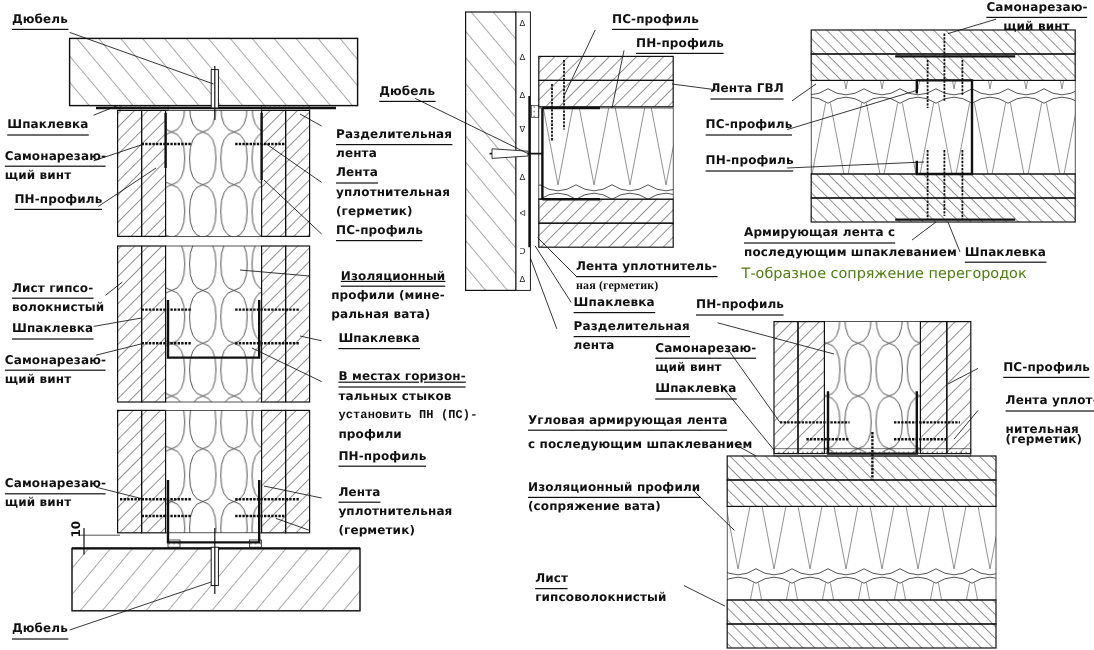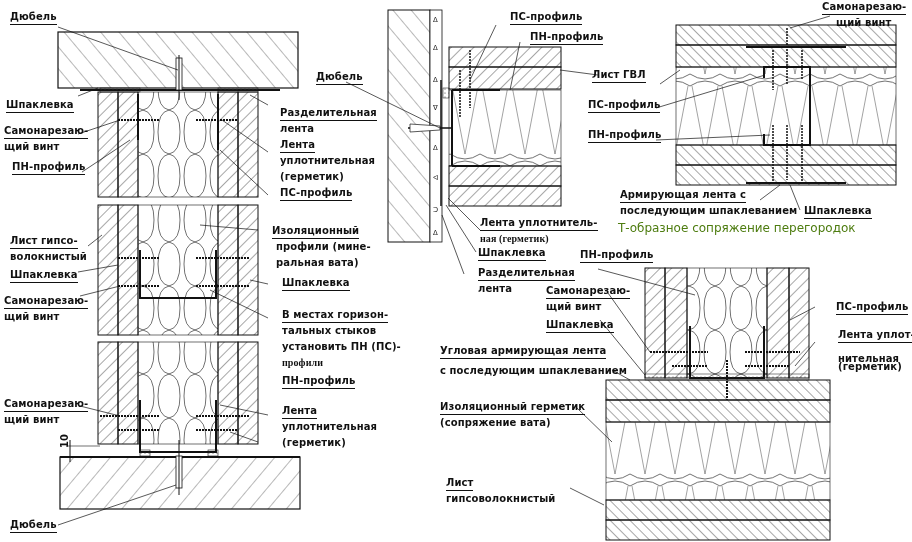--- a/index.html
+++ b/index.html
@@ -228,62 +228,62 @@
 <div class="lbl" style="left:280px;top:122px;">лента</div>
 <div class="lbl ul" style="left:280px;top:138px;">Лента</div>
 <div class="lbl" style="left:280px;top:154px;">уплотнительная</div>
 <div class="lbl" style="left:280px;top:170px;">(герметик)</div>
 <div class="lbl ul" style="left:280px;top:186px;">ПС-профиль</div>
 <div class="lbl ul" style="left:10px;top:234px;">Лист гипсо-</div>
 <div class="lbl" style="left:10px;top:250px;">волокнистый</div>
 <div class="lbl ul" style="left:10px;top:268px;">Шпаклевка</div>
 <div class="lbl ul" style="left:4px;top:294px;">Самонарезаю-</div>
 <div class="lbl" style="left:4px;top:310px;">щий винт</div>
-<div class="lbl ul" style="left:272px;top:224px;">Изоляционный</div>
+<div class="lbl ul" style="left:284px;top:224px;text-decoration:underline;">Изоляционный</div>
 <div class="lbl" style="left:276px;top:240px;">профили (мине-</div>
 <div class="lbl" style="left:276px;top:256px;">ральная вата)</div>
 <div class="lbl ul" style="left:282px;top:276px;">Шпаклевка</div>
-<div class="lbl ul" style="left:282px;top:308px;">В местах горизон-</div>
+<div class="lbl ul" style="left:282px;top:308px;text-decoration:underline;">В местах горизон-</div>
 <div class="lbl" style="left:282px;top:324px;">тальных стыков</div>
-<div class="lbl" style="left:282px;top:340px;">установить ПН (ПС)-</div>
-<div class="lbl" style="left:282px;top:356px;font-family:Liberation Serif, serif;">профили</div>
+<div class="lbl" style="left:282px;top:340px;font-family:Liberation Mono, monospace;">установить ПН (ПС)-</div>
+<div class="lbl" style="left:282px;top:356px;">профили</div>
 <div class="lbl ul" style="left:282px;top:374px;">ПН-профиль</div>
 <div class="lbl ul" style="left:4px;top:397px;">Самонарезаю-</div>
 <div class="lbl" style="left:4px;top:413px;">щий винт</div>
 <div class="lbl ul" style="left:282px;top:404px;">Лента</div>
 <div class="lbl" style="left:282px;top:420px;">уплотнительная</div>
 <div class="lbl" style="left:282px;top:436px;">(герметик)</div>
 <div class="lbl" style="left:58px;top:448px;transform:rotate(-90deg);transform-origin:left top;">10</div>
 <div class="lbl ul" style="left:10px;top:518px;">Дюбель</div>
 
 <div class="lbl ul" style="left:510px;top:10px;">ПС-профиль</div>
 <div class="lbl ul" style="left:530px;top:30px;">ПН-профиль</div>
 <div class="lbl ul" style="left:316px;top:70px;">Дюбель</div>
 <div class="lbl ul" style="left:480px;top:216px;">Лента уплотнитель-</div>
 <div class="lbl" style="left:480px;top:232px;font-family:Liberation Serif, serif;">ная (герметик)</div>
 <div class="lbl ul" style="left:478px;top:246px;">Шпаклевка</div>
 <div class="lbl ul" style="left:478px;top:266px;">Разделительная</div>
 <div class="lbl" style="left:478px;top:282px;">лента</div>
 
 <div class="lbl ul" style="left:822px;top:0px;">Самонарезаю-</div>
 <div class="lbl" style="left:836px;top:16px;">щий винт</div>
-<div class="lbl ul" style="left:592px;top:68px;">Лист ГВЛ</div>
+<div class="lbl ul" style="left:592px;top:68px;">Лента ГВЛ</div>
 <div class="lbl ul" style="left:588px;top:98px;">ПС-профиль</div>
 <div class="lbl ul" style="left:588px;top:128px;">ПН-профиль</div>
 <div class="lbl ul" style="left:620px;top:188px;">Армирующая лента с</div>
 <div class="lbl" style="left:620px;top:204px;">последующим шпаклеванием</div>
 <div class="lbl ul" style="left:804px;top:204px;">Шпаклевка</div>
 <div class="caption" style="left:618px;top:221px;">Т-образное сопряжение перегородок</div>
 
 <div class="lbl ul" style="left:580px;top:248px;">ПН-профиль</div>
 <div class="lbl ul" style="left:546px;top:284px;">Самонарезаю-</div>
 <div class="lbl" style="left:546px;top:300px;">щий винт</div>
 <div class="lbl ul" style="left:546px;top:318px;">Шпаклевка</div>
 <div class="lbl ul" style="left:440px;top:344px;">Угловая армирующая лента</div>
 <div class="lbl" style="left:440px;top:364px;">с последующим шпаклеванием</div>
 <div class="lbl ul" style="left:836px;top:300px;">ПС-профиль</div>
 <div class="lbl ul" style="left:838px;top:328px;">Лента уплот-</div>
 <div class="lbl" style="left:838px;top:352px;">нительная</div>
 <div class="lbl" style="left:838px;top:360px;">(герметик)</div>
-<div class="lbl ul" style="left:440px;top:400px;">Изоляционный герметик</div>
+<div class="lbl ul" style="left:440px;top:400px;">Изоляционный профили</div>
 <div class="lbl" style="left:440px;top:416px;">(сопряжение вата)</div>
 <div class="lbl ul" style="left:446px;top:476px;">Лист</div>
 <div class="lbl" style="left:446px;top:492px;">гипсоволокнистый</div>
 
 </body></html>

